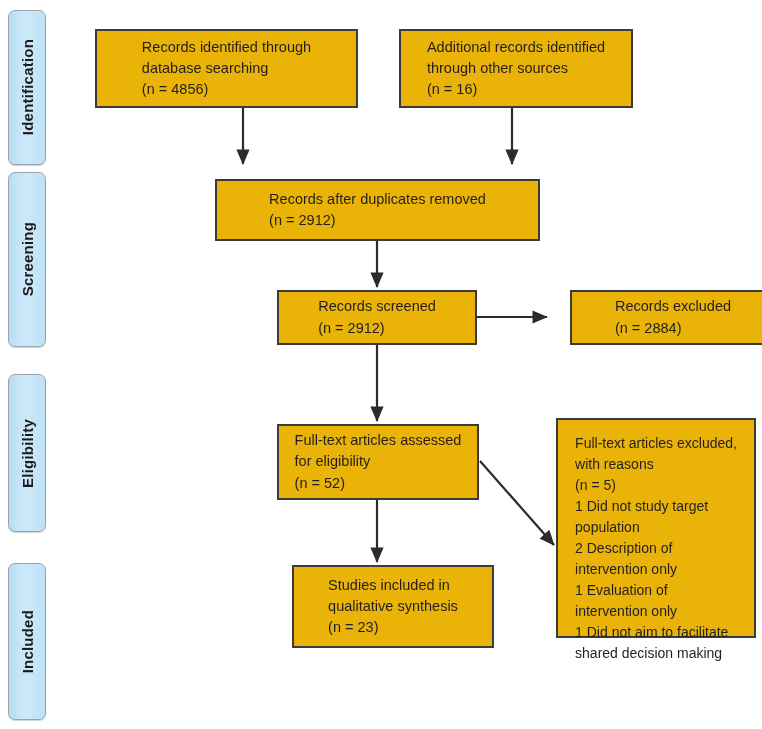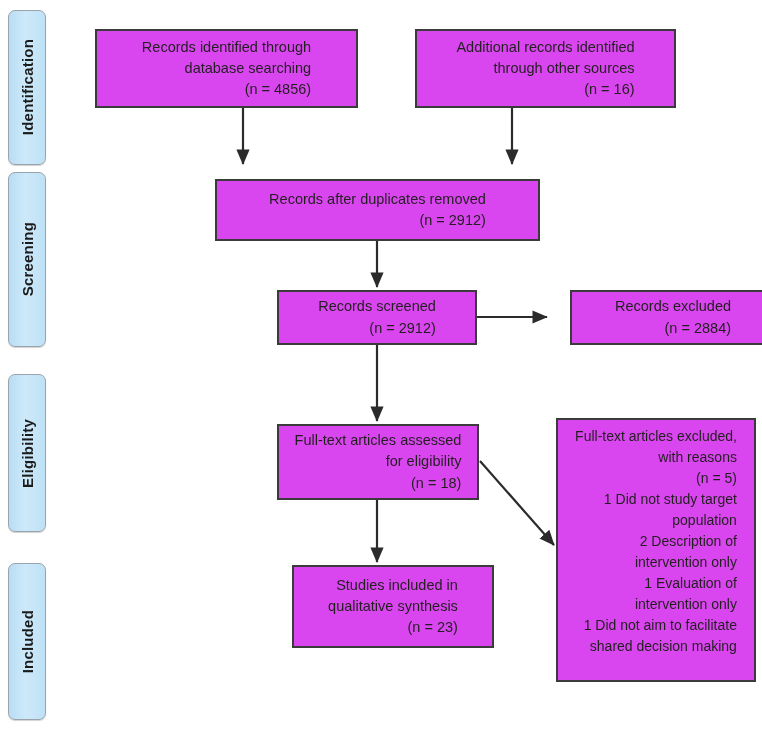--- a/index.html
+++ b/index.html
@@ -50,42 +50,42 @@
   #phase-identification { top: 10px;  height: 155px; }
   #phase-screening      { top: 172px; height: 175px; }
   #phase-eligibility    { top: 374px; height: 158px; }
   #phase-included       { top: 563px; height: 157px; }
 
   
   .node {
     position: absolute;
     box-sizing: border-box;
     border: 2px solid #3b3b3b;
-    background: #d946ef;
+    background: #eab308;
     display: flex;
     align-items: center;
     justify-content: center;
-    text-align: right;
+    text-align: left;
     font-size: 14.5px;
     line-height: 1.45;
     color: #231f20;
     padding: 4px 8px;
   }
   .node .txt { white-space: pre-line; }
 
   #node-database   { left: 95px;  top: 29px;  width: 263px; height: 79px; }
-  #node-other      { left: 399px; top: 29px;  width: 261px; height: 79px; margin-left: 16px; }
+  #node-other      { left: 399px; top: 29px;  width: 234px; height: 79px; }
   #node-duplicates { left: 215px; top: 167px; width: 325px; height: 62px; margin-top: 12px; }
   #node-screened   { left: 277px; top: 290px; width: 200px; height: 55px; }
   #node-excluded   { left: 550px; top: 290px; width: 206px; height: 55px; margin-left: 20px; }
   #node-fulltext   { left: 277px; top: 424px; width: 202px; height: 76px; }
   #node-reasons    {
-    left: 556px; top: 418px; width: 200px; height: 264px;
+    left: 556px; top: 418px; width: 200px; height: 220px;
     align-items: flex-start;
-    padding-top: 6px;
+    padding-top: 13px;
     font-size: 14px;
     line-height: 1.5;
   }
   #node-studies    { left: 277px; top: 565px; width: 202px; height: 83px; margin-left: 15px; }
 
   
   #connectors {
     position: absolute;
     left: 0; top: 0;
     width: 762px;
@@ -156,21 +156,21 @@
   </div>
 
   <div class="node" id="node-excluded">
     <span class="txt">Records excluded
 (n = 2884)</span>
   </div>
 
   <div class="node" id="node-fulltext">
     <span class="txt">Full-text articles assessed
 for eligibility
-(n = 18)</span>
+(n = 52)</span>
   </div>
 
   <div class="node" id="node-reasons">
     <span class="txt">Full-text articles excluded,
 with reasons
 (n = 5)
 1 Did not study target
 population
 2 Description of
 intervention only

